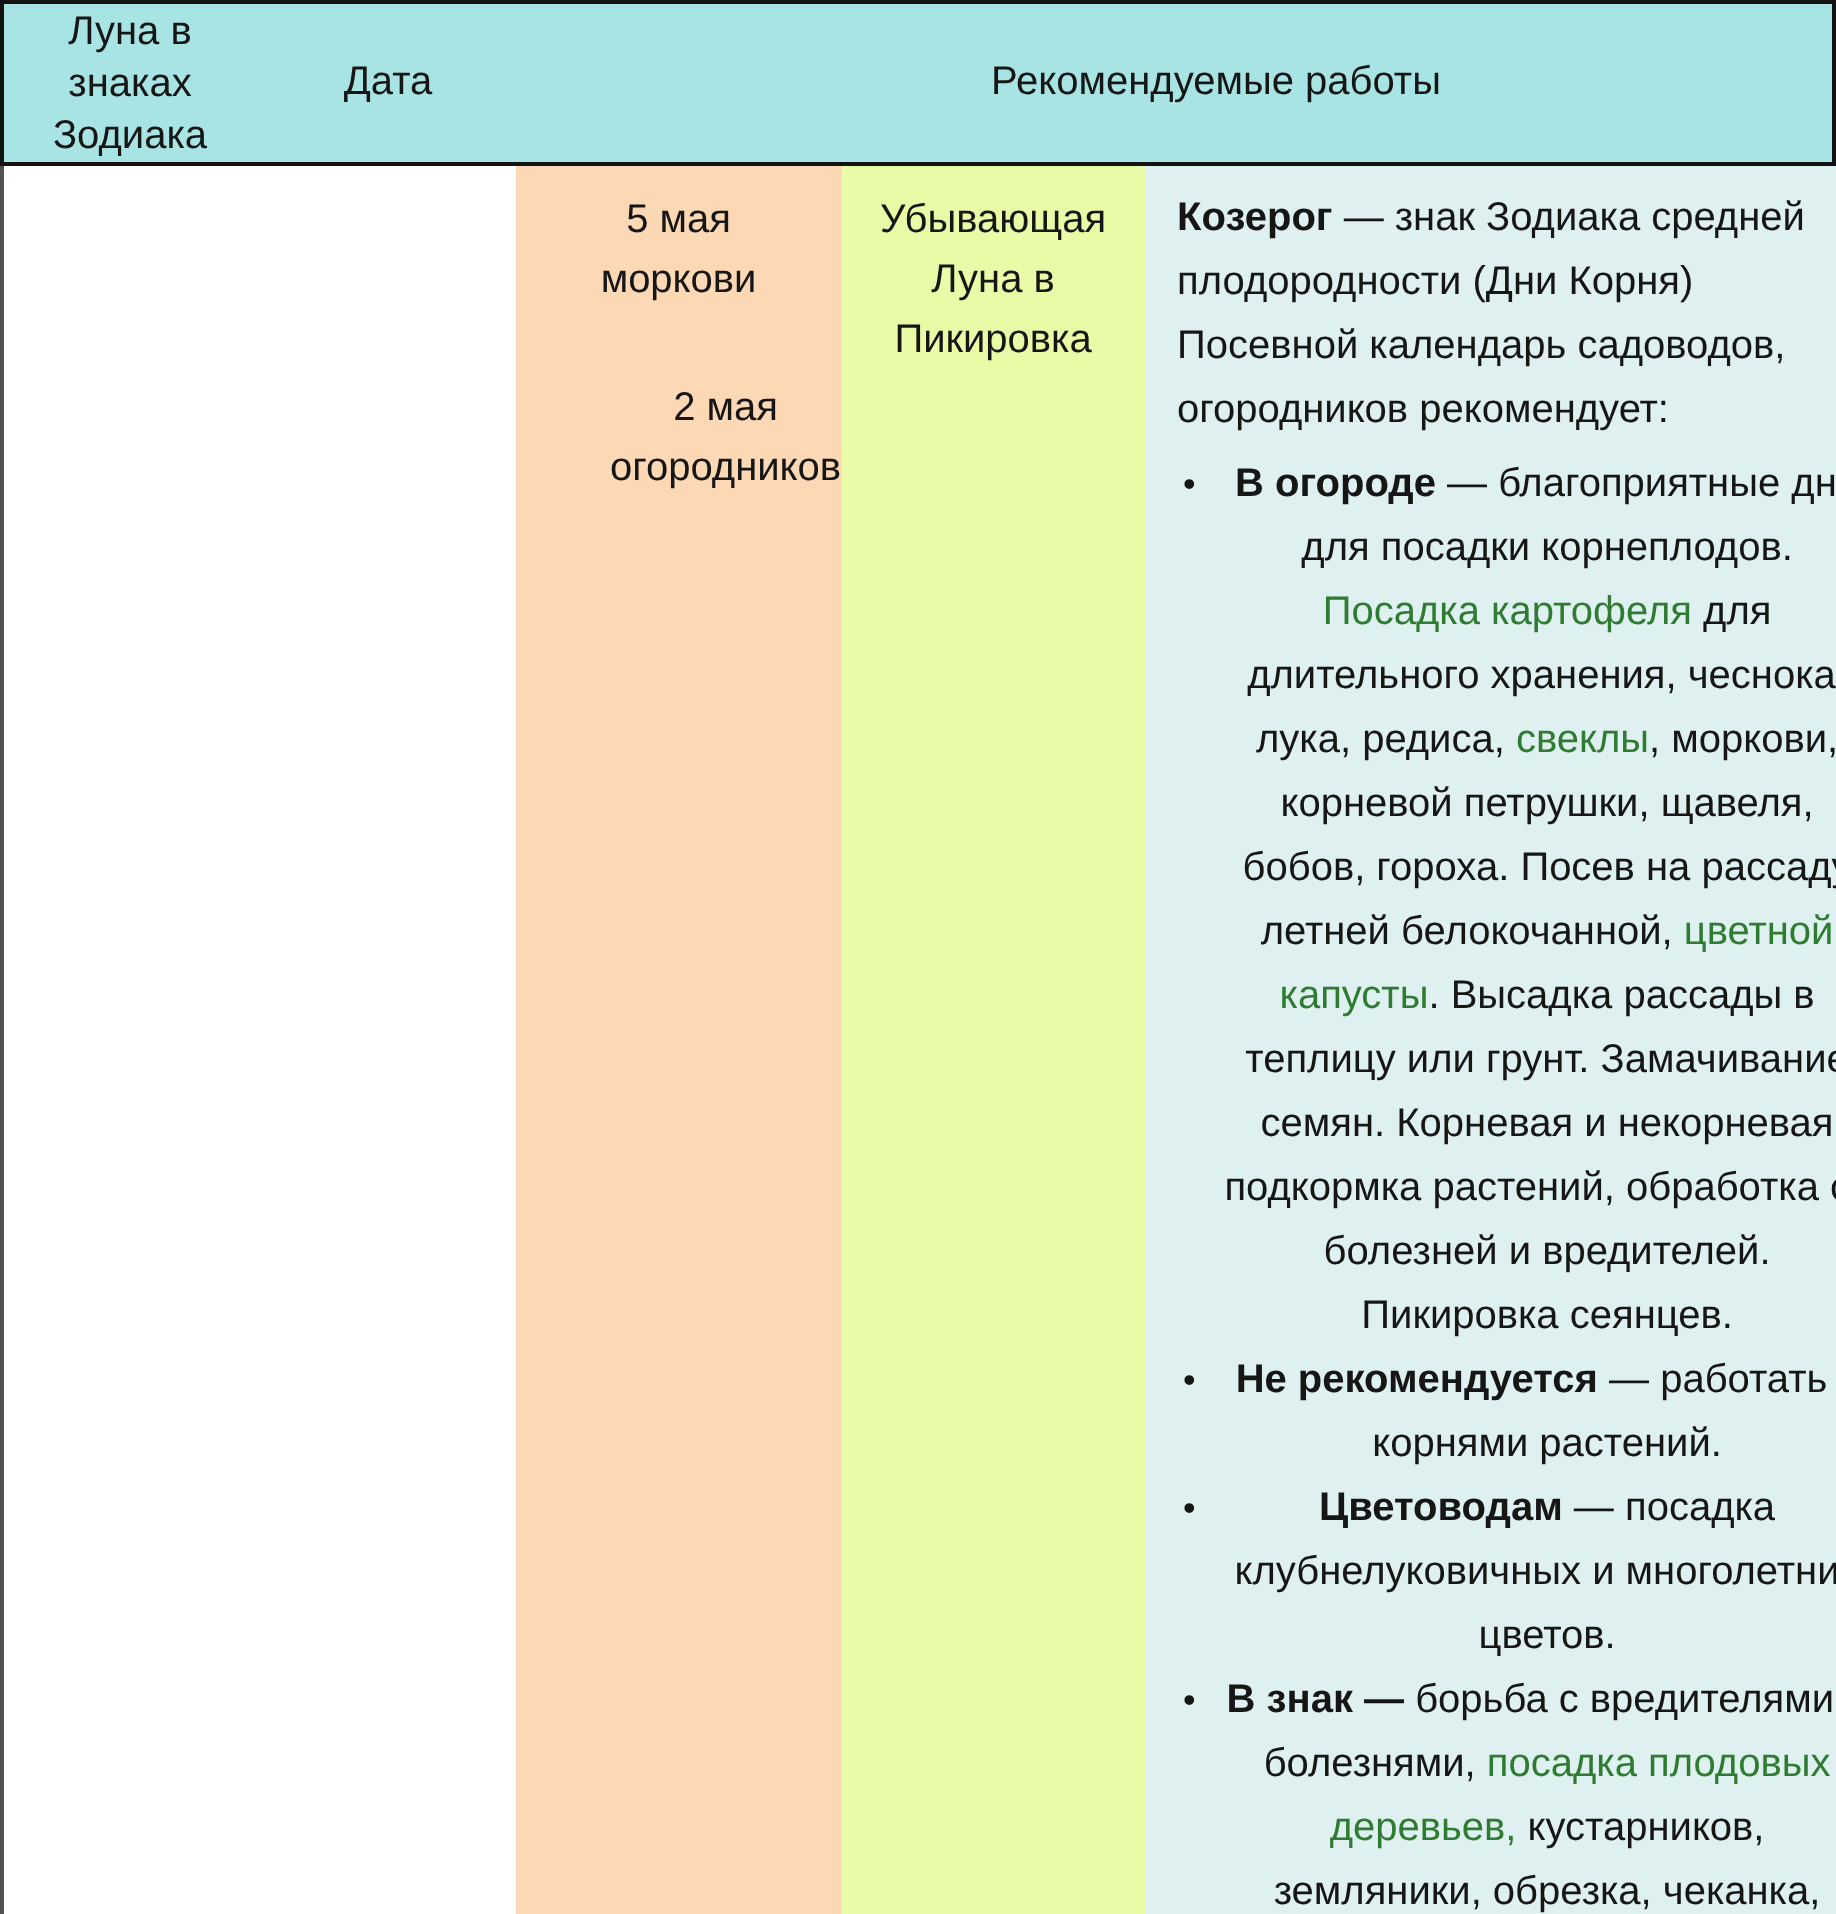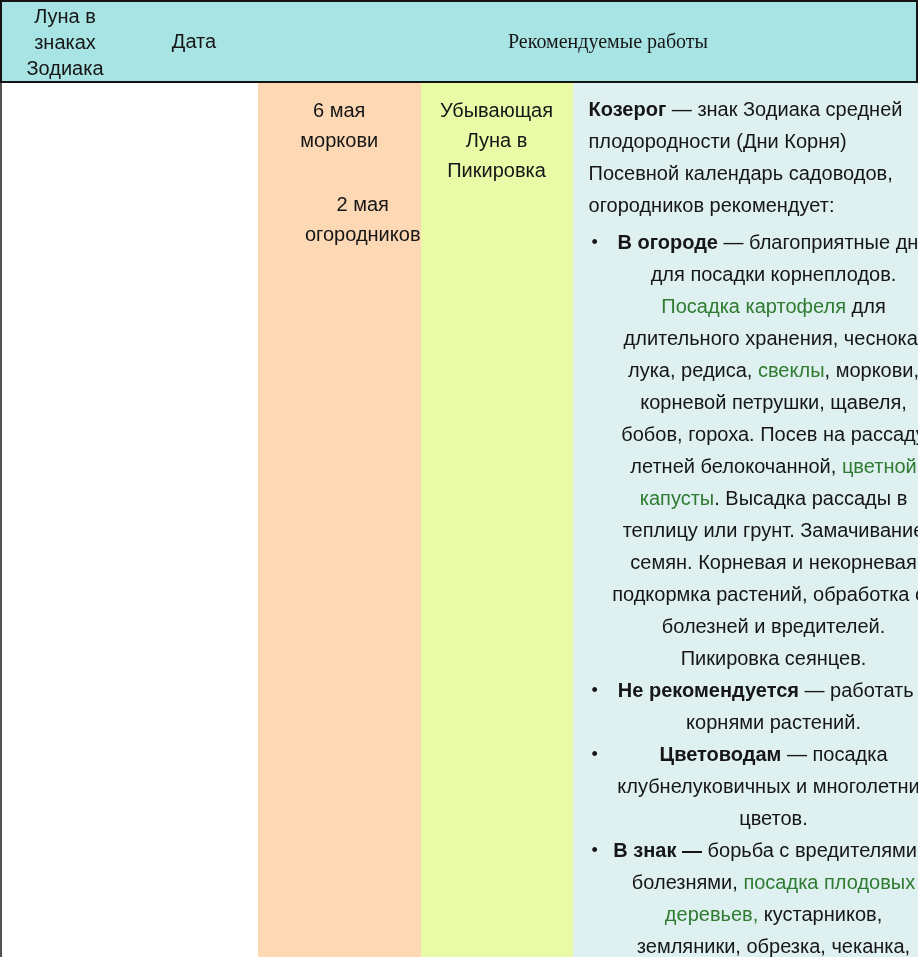--- a/index.html
+++ b/index.html
@@ -33,21 +33,21 @@
     margin:0 -2px 0 -2px;
     height:83px;flex:0 0 83px;
     background:var(--header-bg);
     border:2.5px solid var(--border-dark);
     display:flex;align-items:center;
     font-size:20px;
   }
   .hc{display:flex;align-items:center;justify-content:center;text-align:center;height:100%;}
   .hc-date{flex:0 0 132px;}
   .hc-moon{flex:0 0 126px;line-height:26px;}
-  .hc-works{flex:1 1 auto;padding-left:40px;font-family:Liberation Serif, serif;}
+  .hc-works{flex:1 1 auto;padding-left:40px;}
   
   .body-row{
     flex:1 1 auto;
     display:flex;align-items:stretch;
     background:#fff;
   }
   .cell{height:100%;}
   .cell-empty{flex:0 0 256px;background:#fff;}
   .cell-date{
     flex:0 0 130px;background:var(--date-bg);
@@ -87,21 +87,21 @@
     <div class="hc hc-date">Дата</div>
     <div class="hc hc-works">Рекомендуемые работы</div>
   </div>
 
   <div class="body-row">
 
     <div class="cell cell-empty"></div>
 
     <div class="cell cell-date">
       <div class="entry">
-        <div>6 мая</div>
+        <div>5 мая</div>
         <div>моркови</div>
       </div>
       <div class="entry">
         <div>2 мая</div>
         <div>огородников</div>
       </div>
     </div>
 
     <div class="cell cell-moon">
       <div>Убывающая Луна в Пикировка</div>

